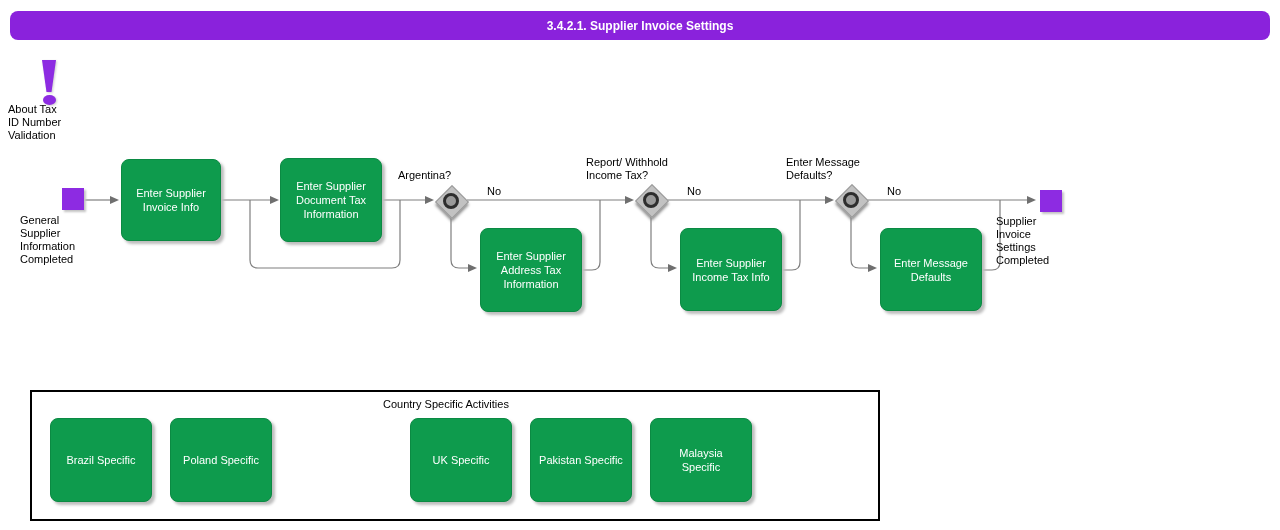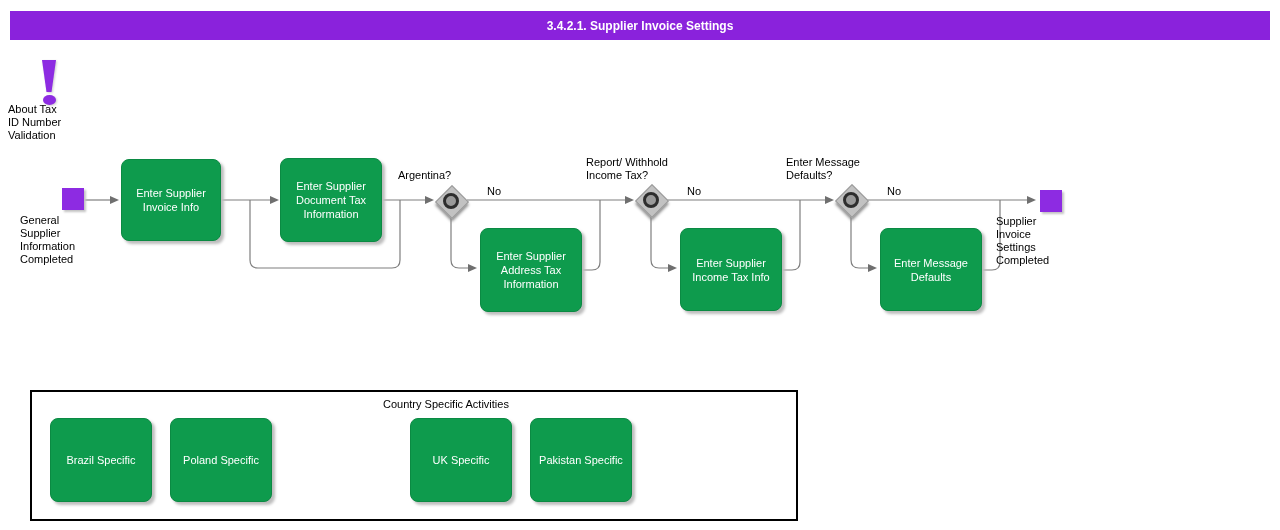--- a/index.html
+++ b/index.html
@@ -5,21 +5,21 @@
   html,body{margin:0;padding:0;background:#ffffff;}
   #canvas{
     position:relative;width:1280px;height:530px;background:#ffffff;overflow:hidden;
     font-family:"Liberation Sans", sans-serif;color:#000;
   }
   .abs{position:absolute;}
   
   .titlebar{
     left:10px;top:11px;width:1260px;height:29px;background:#8A22DC;
     display:flex;align-items:center;justify-content:center;
-    color:#fff;font-size:12px;font-weight:bold;
+    color:#fff;font-size:12px;font-weight:bold;border-radius:8px;
   }
   
   .activity{
     background:#0E9B4D;border:1px solid #0B8A43;border-radius:8px;
     box-shadow:3px 3px 3px #bdbdbd;
     display:flex;align-items:center;justify-content:center;text-align:center;
     color:#fff;font-size:11px;line-height:14px;white-space:pre-line;cursor:pointer;
   }
   
   .terminal{
@@ -43,21 +43,21 @@
   .no-lbl{font-size:11px;color:#000;padding-left:16px;}
   
   .excl{width:26px;height:50px;filter:drop-shadow(1px 1px 1px #cccccc);}
   .excl-bar{
     width:14px;height:32px;margin:0 auto;background:#8D2BE2;
     clip-path:polygon(0% 0%,100% 0%,68% 100%,32% 100%);
   }
   .excl-dot{width:13px;height:10px;margin:3px auto 0;background:#8D2BE2;border-radius:50%;}
   
   .country-panel{
-    left:30px;top:390px;width:768px;height:131px;border:2px solid #000;background:#fff;
+    left:30px;top:390px;width:850px;height:131px;border:2px solid #000;background:#fff;
     box-sizing:border-box;
   }
   .country-title{position:absolute;left:351px;top:6px;font-size:11px;}
   .country-box{position:absolute;width:100px;height:82px;}
   svg.wires{left:0;top:0;pointer-events:none;}
   svg.wires path{fill:none;stroke:#7f7f7f;stroke-width:1.2;}
   svg.wires polygon{fill:#6f6f6f;stroke:none;}
 </style>
 </head>
 <body>
@@ -148,15 +148,17 @@
 Invoice
 Settings
 Completed</div>
 
   <div class="abs country-panel">
     <div class="country-title">Country Specific Activities</div>
     <div class="country-box activity" style="left:18px;top:26px;">Brazil Specific</div>
     <div class="country-box activity" style="left:138px;top:26px;">Poland Specific</div>
     <div class="country-box activity" style="left:498px;top:26px;">Pakistan Specific</div>
     <div class="country-box activity" style="left:378px;top:26px;">UK Specific</div>
+    <div class="country-box activity" style="left:618px;top:26px;">Malaysia
+Specific</div>
   </div>
 
 </div>
 
 </body></html>

